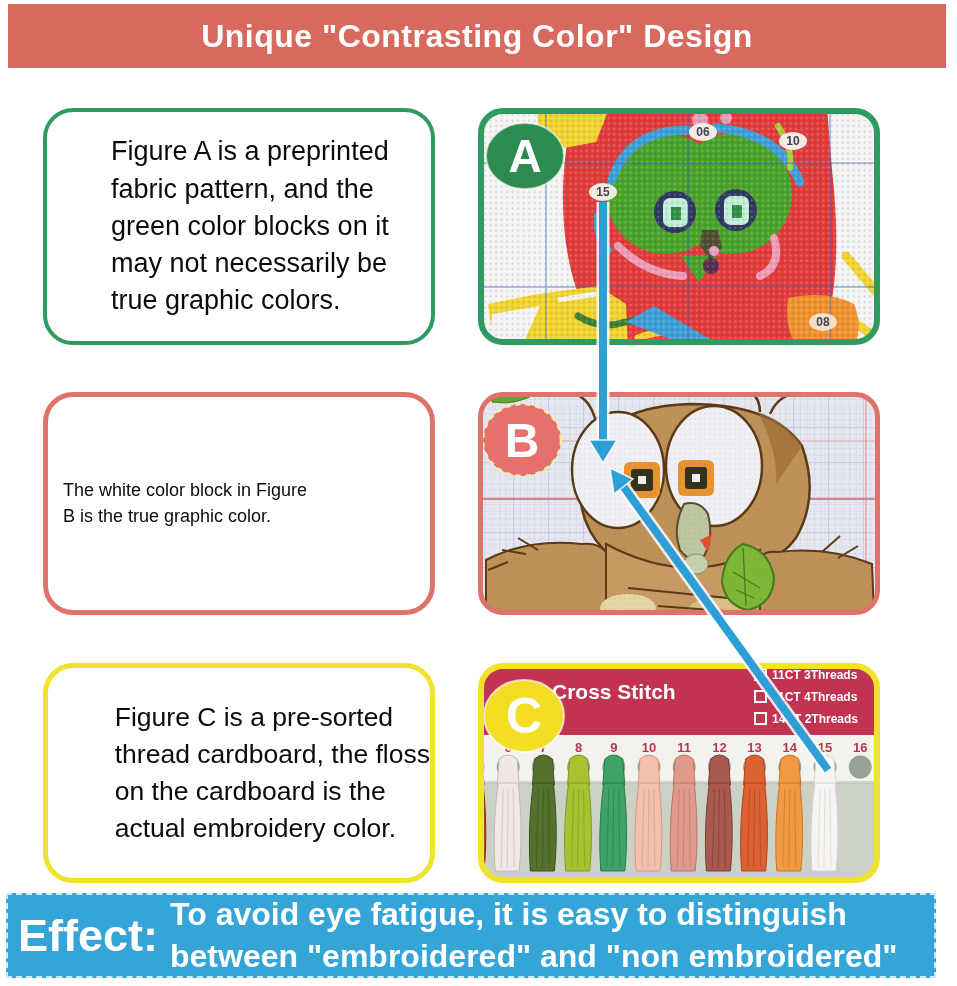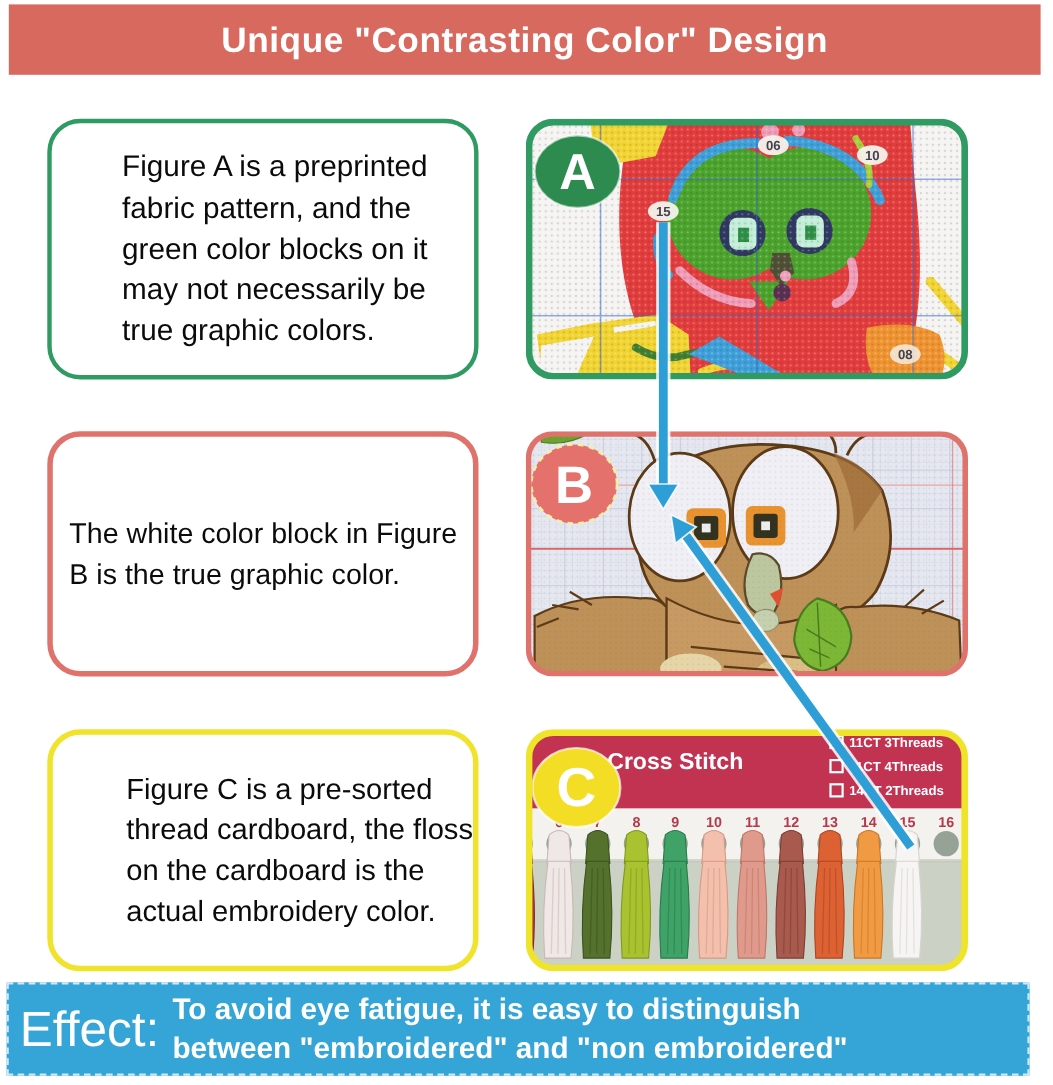--- a/index.html
+++ b/index.html
@@ -6,32 +6,32 @@
   .page{position:relative;width:957px;height:986px;background:#ffffff;overflow:hidden;
         font-family:"Liberation Sans",sans-serif;}
   svg text{font-family:"Liberation Sans",sans-serif;}
 
   .banner-top{position:absolute;left:8px;top:4px;width:938px;height:64px;
       display:flex;align-items:center;justify-content:center;
       color:#ffffff;font-size:32px;font-weight:bold;letter-spacing:.5px;}
   .banner-bottom{position:absolute;left:6px;top:893px;width:930px;height:85px;
       box-sizing:border-box;border:2px dashed #cfe9f7;
       display:flex;align-items:center;color:#ffffff;padding-left:10px;}
-  .effect-label{font-size:45px;font-weight:normal;line-height:1;}
-  .effect-text{margin-left:12px;font-size:27px;font-weight:bold;line-height:1.3;
+  .effect-label{font-size:45px;font-weight:bold;line-height:1;}
+  .effect-text{margin-left:12px;font-size:32px;font-weight:bold;line-height:1.3;
       white-space:pre-line;}
 
   .note-box{position:absolute;left:43px;width:392px;background:#ffffff;
       box-sizing:border-box;border:4px solid #999;border-radius:30px;
       display:flex;align-items:center;color:#0b0b0b;}
   .note-text{white-space:pre-line;}
   .box-a{top:108px;height:237px;}
   .box-a .note-text{padding-left:42px;font-size:27px;line-height:1.38;}
   .box-b{top:392px;height:223px;border-width:5px;}
-  .box-b .note-text{padding-left:15px;font-size:26px;line-height:1.42;}
+  .box-b .note-text{padding-left:15px;font-size:18px;line-height:1.42;}
   .box-c{top:663px;height:220px;border-width:5px;}
   .box-c .note-text{padding-left:38px;font-size:26.5px;line-height:1.4;}
 
   .fig{position:absolute;left:478px;}
   .fig-a{top:108px;} .fig-b{top:392px;} .fig-c{top:663px;}
   .arrow-layer{position:absolute;left:0;top:0;width:957px;height:986px;pointer-events:none;}
 
   .badge-letter{fill:#ffffff;font-weight:bold;}
   .fc-num{font-weight:bold;font-size:13px;fill:#B5394B;}
   .fc-opt{font-weight:bold;font-size:12px;fill:#ffffff;}

